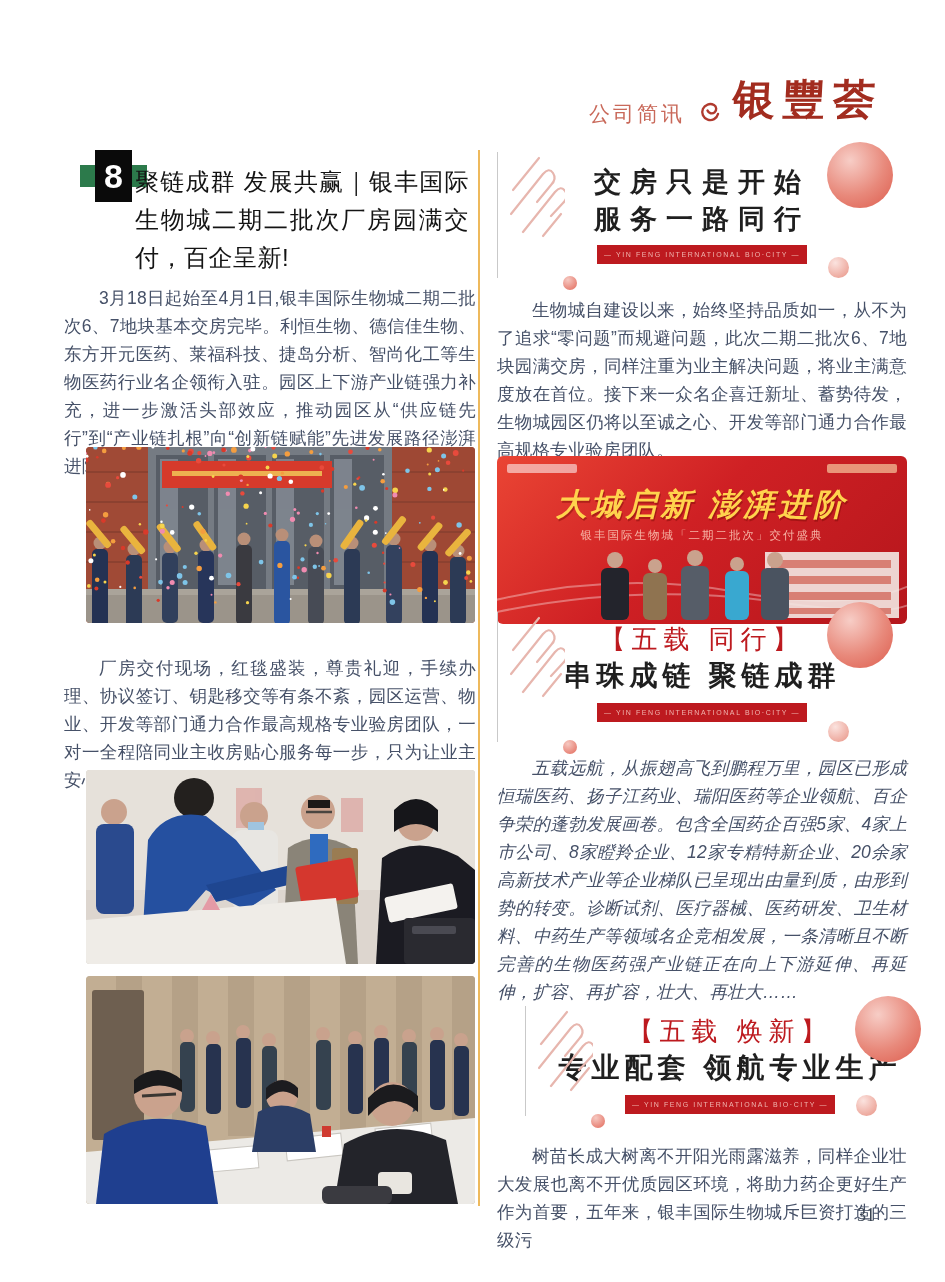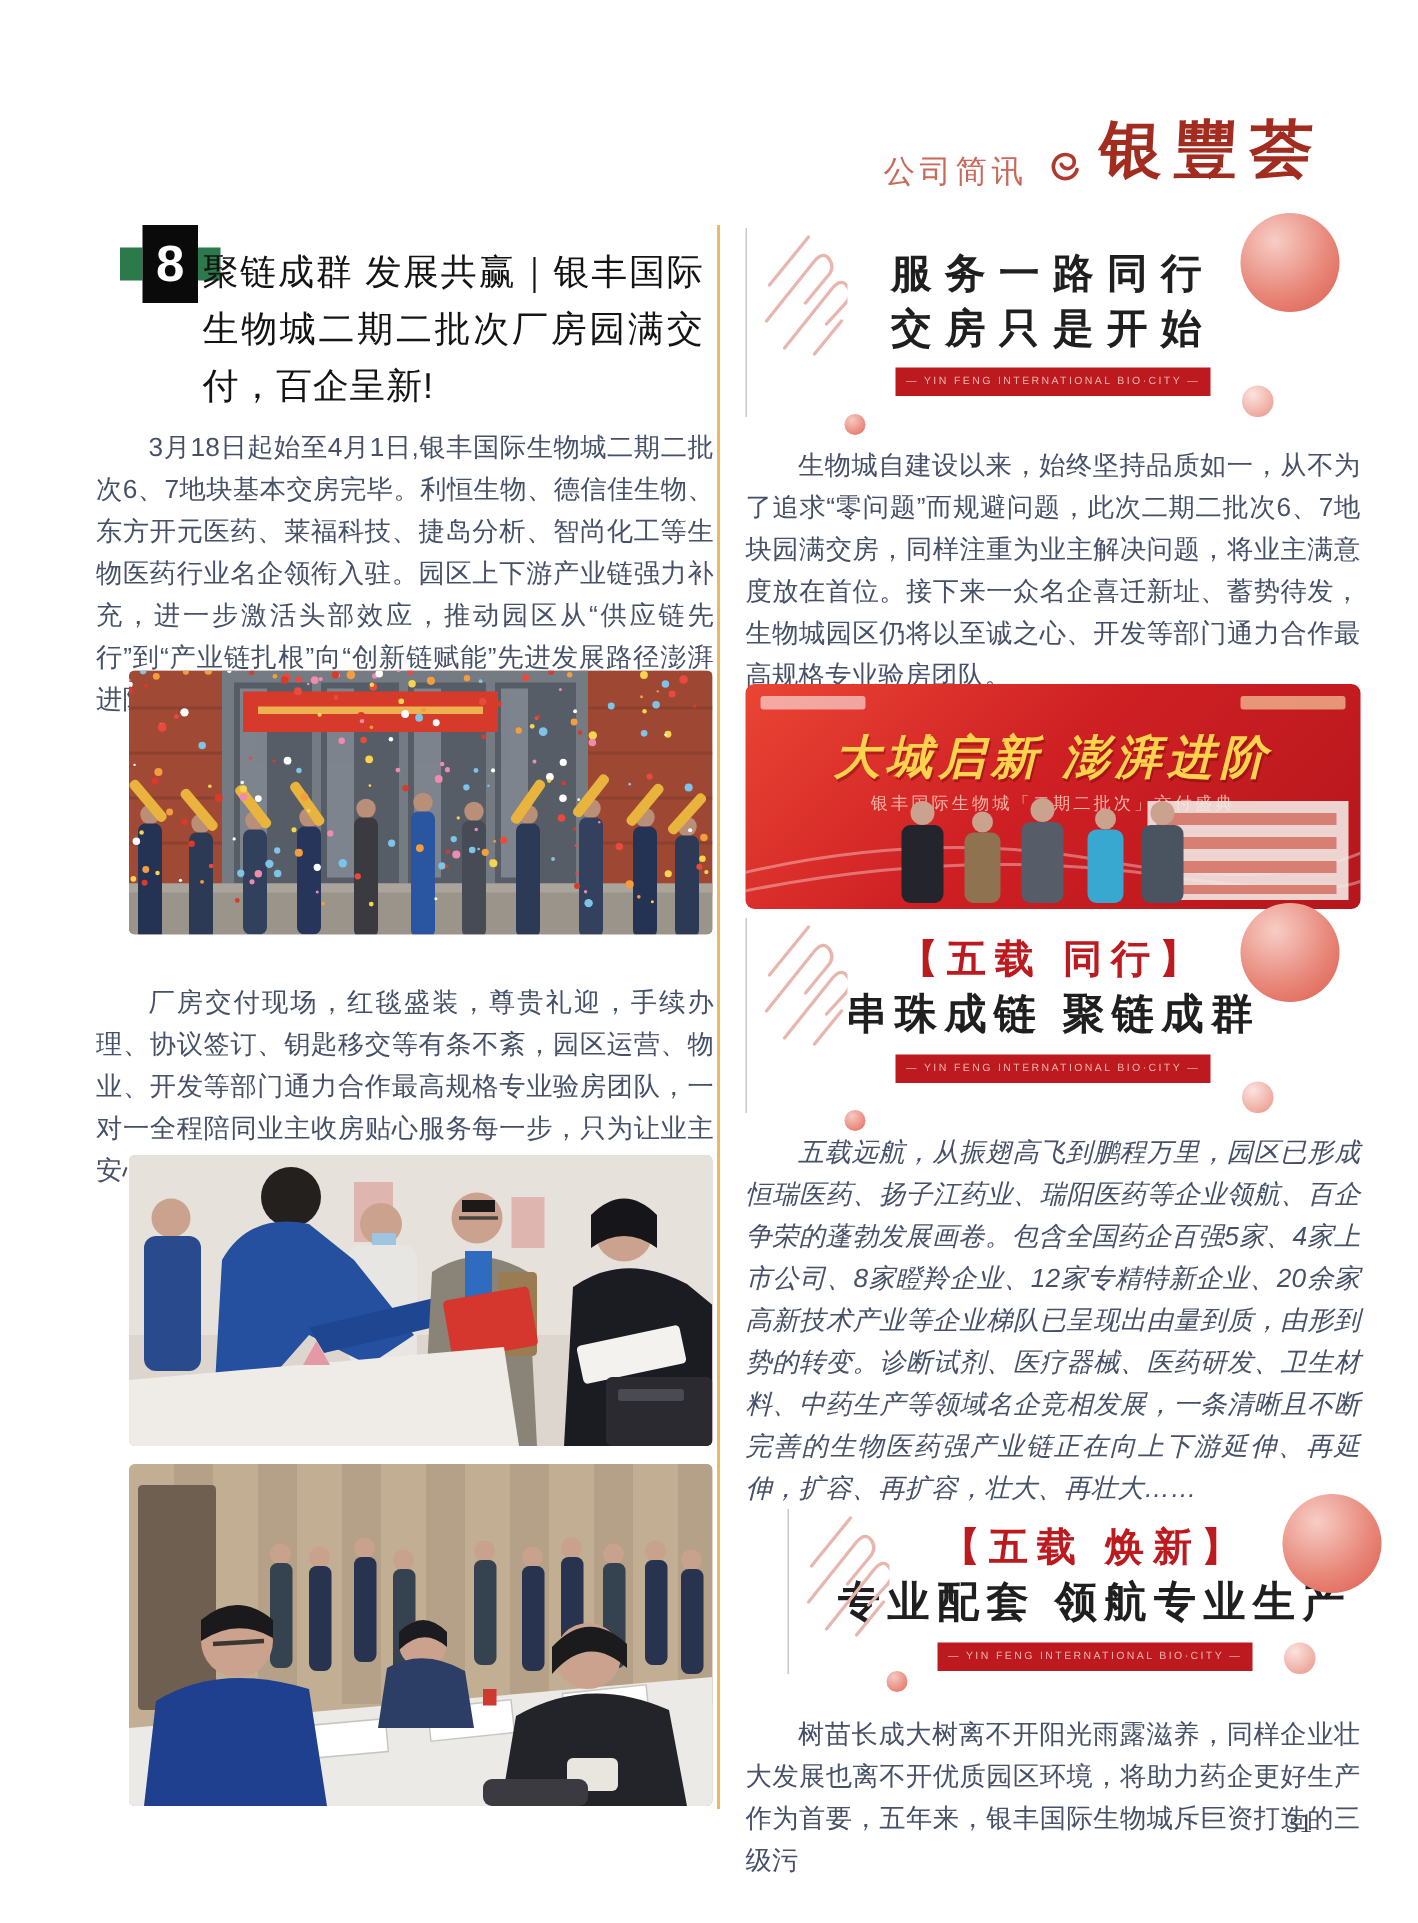--- a/index.html
+++ b/index.html
@@ -33,29 +33,29 @@
   .sec{position:absolute;left:497px;width:410px;}
   .sec .edge{position:absolute;left:0;top:4px;bottom:4px;width:1px;background:#c9c9c9;}
   .sec .squiggle{position:absolute;left:12px;top:4px;}
   .sec .big-circle{position:absolute;right:14px;top:-6px;width:66px;height:66px;border-radius:50%;
     background:radial-gradient(circle at 35% 28%,#f7cdc6,#e8897b 55%,#dd5b4c);}
   .sec .small-circle{position:absolute;right:58px;bottom:4px;width:21px;height:21px;border-radius:50%;
     background:radial-gradient(circle at 35% 28%,#fbe3df,#e89385);}
   .sec .dot-bl{position:absolute;left:66px;bottom:-8px;width:14px;height:14px;border-radius:50%;
     background:radial-gradient(circle at 35% 28%,#f6c9c2,#e2695a);}
   .sec .t-black{font-size:27px;font-weight:bold;color:#1f1f1f;letter-spacing:9px;text-align:center;line-height:37px;}
-  .sec .t-red{font-size:26px;font-weight:bold;color:#bd1a1f;letter-spacing:6px;text-align:center;line-height:34px;}
+  .sec .t-red{font-size:26px;font-weight:normal;color:#bd1a1f;letter-spacing:6px;text-align:center;line-height:34px;}
   .sec .t-black2{font-size:28px;font-weight:bold;color:#1f1f1f;letter-spacing:5px;text-align:center;line-height:40px;}
   .ribbon{margin:7px auto 0;width:210px;height:19px;background:#bd1a1f;color:#f0b4ae;
     font-size:7px;letter-spacing:1.6px;display:flex;align-items:center;justify-content:center;white-space:nowrap;}
   .sec1{top:148px;padding-top:16px;}
   .sec2{top:608px;padding-top:14px;}
   .sec3{top:1002px;padding-top:12px;margin-left:28px;}
   
-  .banner-photo{position:absolute;left:497px;top:456px;width:410px;height:150px;border-radius:6px;overflow:hidden;
+  .banner-photo{position:absolute;left:497px;top:456px;width:410px;height:168px;border-radius:6px;overflow:hidden;
     background:linear-gradient(135deg,#ea4534 0%,#cf2024 45%,#b5161c 100%);}
   .banner-photo .bp-title{position:absolute;top:28px;left:0;right:0;text-align:center;color:#ffd34d;
     font-size:31px;font-weight:bold;letter-spacing:4px;text-shadow:1px 2px 0 rgba(120,10,5,.45);font-style:italic;}
   .banner-photo .bp-sub{position:absolute;top:72px;left:0;right:0;text-align:center;color:#f6b3a4;
     font-size:11.5px;letter-spacing:2px;}
   .banner-photo .bp-logo{position:absolute;top:8px;width:70px;height:9px;background:rgba(255,255,255,.55);border-radius:2px;}
   .bp-logo.l{left:10px;}
   .bp-logo.r{right:10px;background:rgba(255,230,180,.6);}
   .banner-photo svg{position:absolute;left:0;bottom:0;}
   
@@ -459,22 +459,22 @@
           <path d="M4 38 L30 6"></path>
           <path d="M2 62 L34 22 q6 -7 10 -1 t-2 12 l-14 17"></path>
           <path d="M14 80 L46 40 q6 -7 10 -1 t-2 12 L42 64"></path>
           <path d="M34 84 L52 62"></path>
         </g>
       </svg>
     </span>
     <span class="big-circle"></span>
     <span class="small-circle"></span>
     <span class="dot-bl"></span>
+    <div class="t-black">交房只是开始</div>
     <div class="t-black">服务一路同行</div>
-    <div class="t-black">交房只是开始</div>
     <div class="ribbon">— YIN FENG INTERNATIONAL BIO·CITY —</div>
   </div>
 
   <p class="para p-r1">生物城自建设以来，始终坚持品质如一，从不为了追求“零问题”而规避问题，此次二期二批次6、7地块园满交房，同样注重为业主解决问题，将业主满意度放在首位。接下来一众名企喜迁新址、蓄势待发，生物城园区仍将以至诚之心、开发等部门通力合作最高规格专业验房团队。</p>
 
   <div class="banner-photo">
     <span class="bp-logo l"></span>
     <span class="bp-logo r"></span>
     <div class="bp-title">大城启新  澎湃进阶</div>
     <div class="bp-sub">银丰国际生物城「二期二批次」交付盛典</div>

